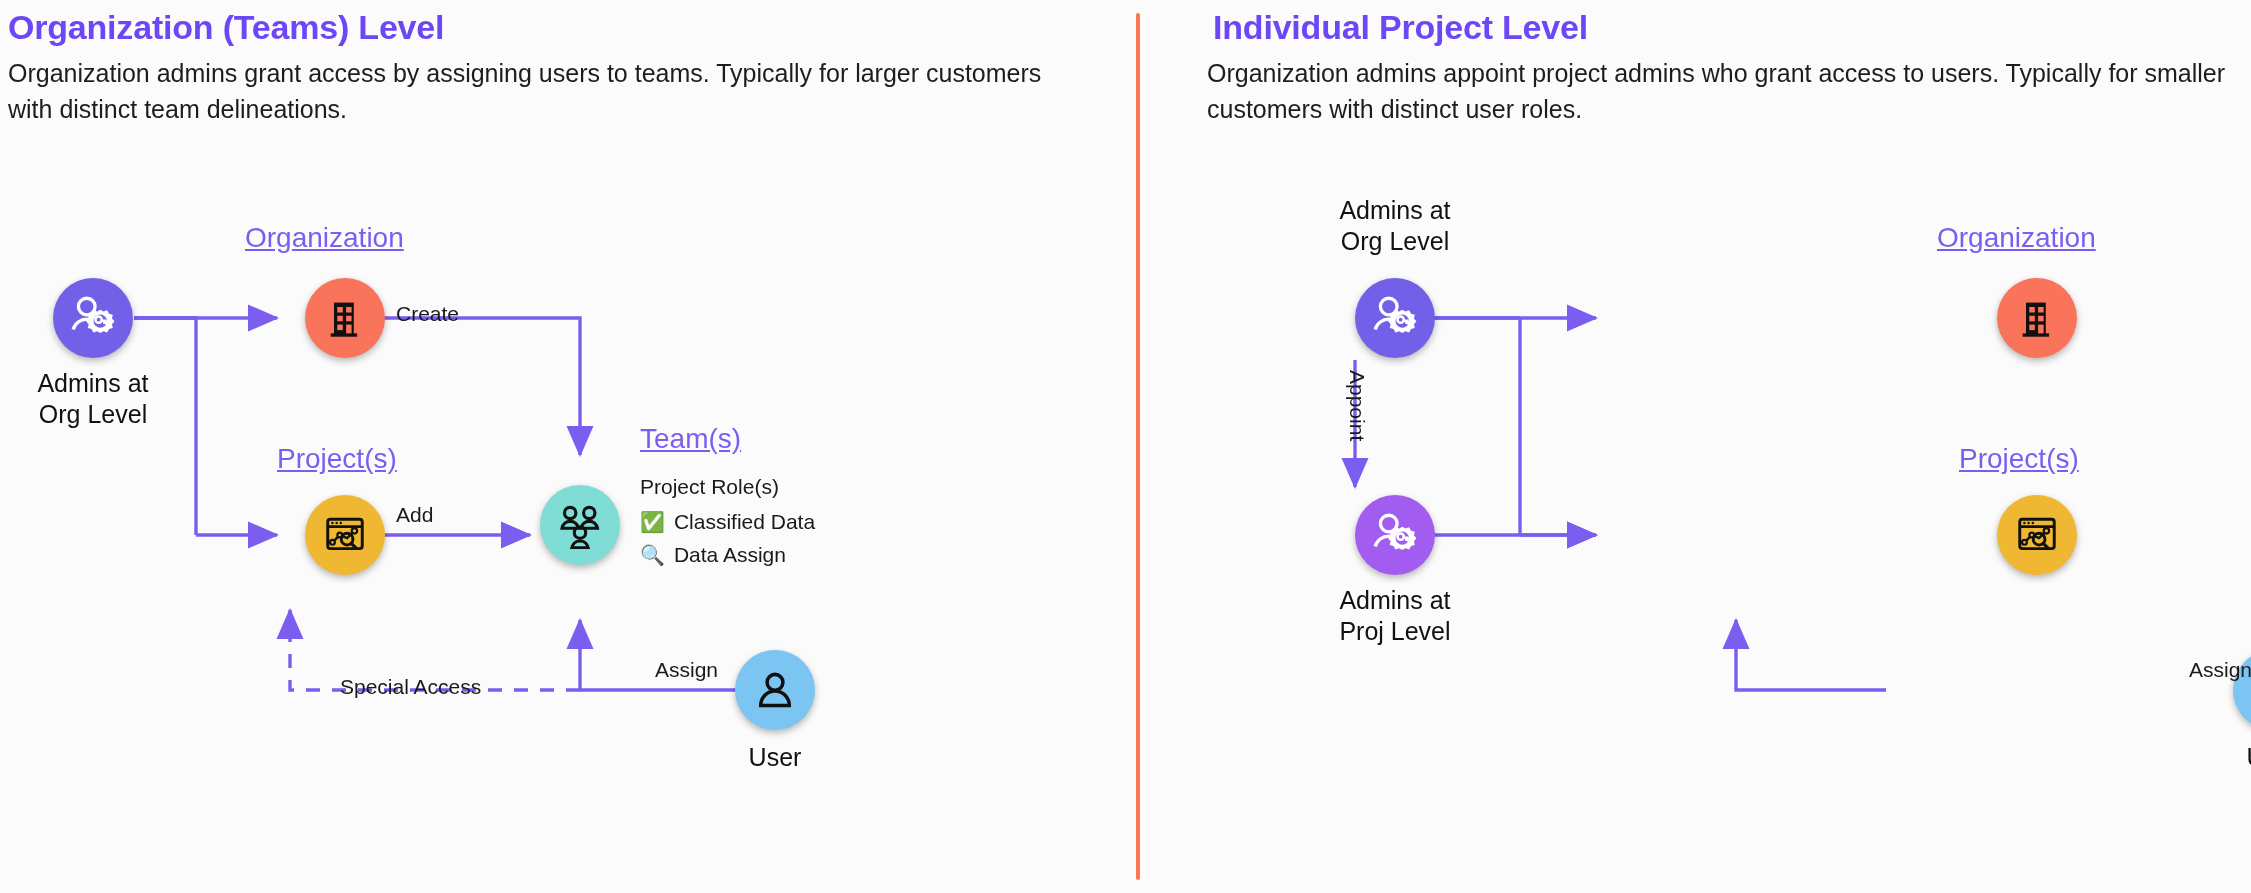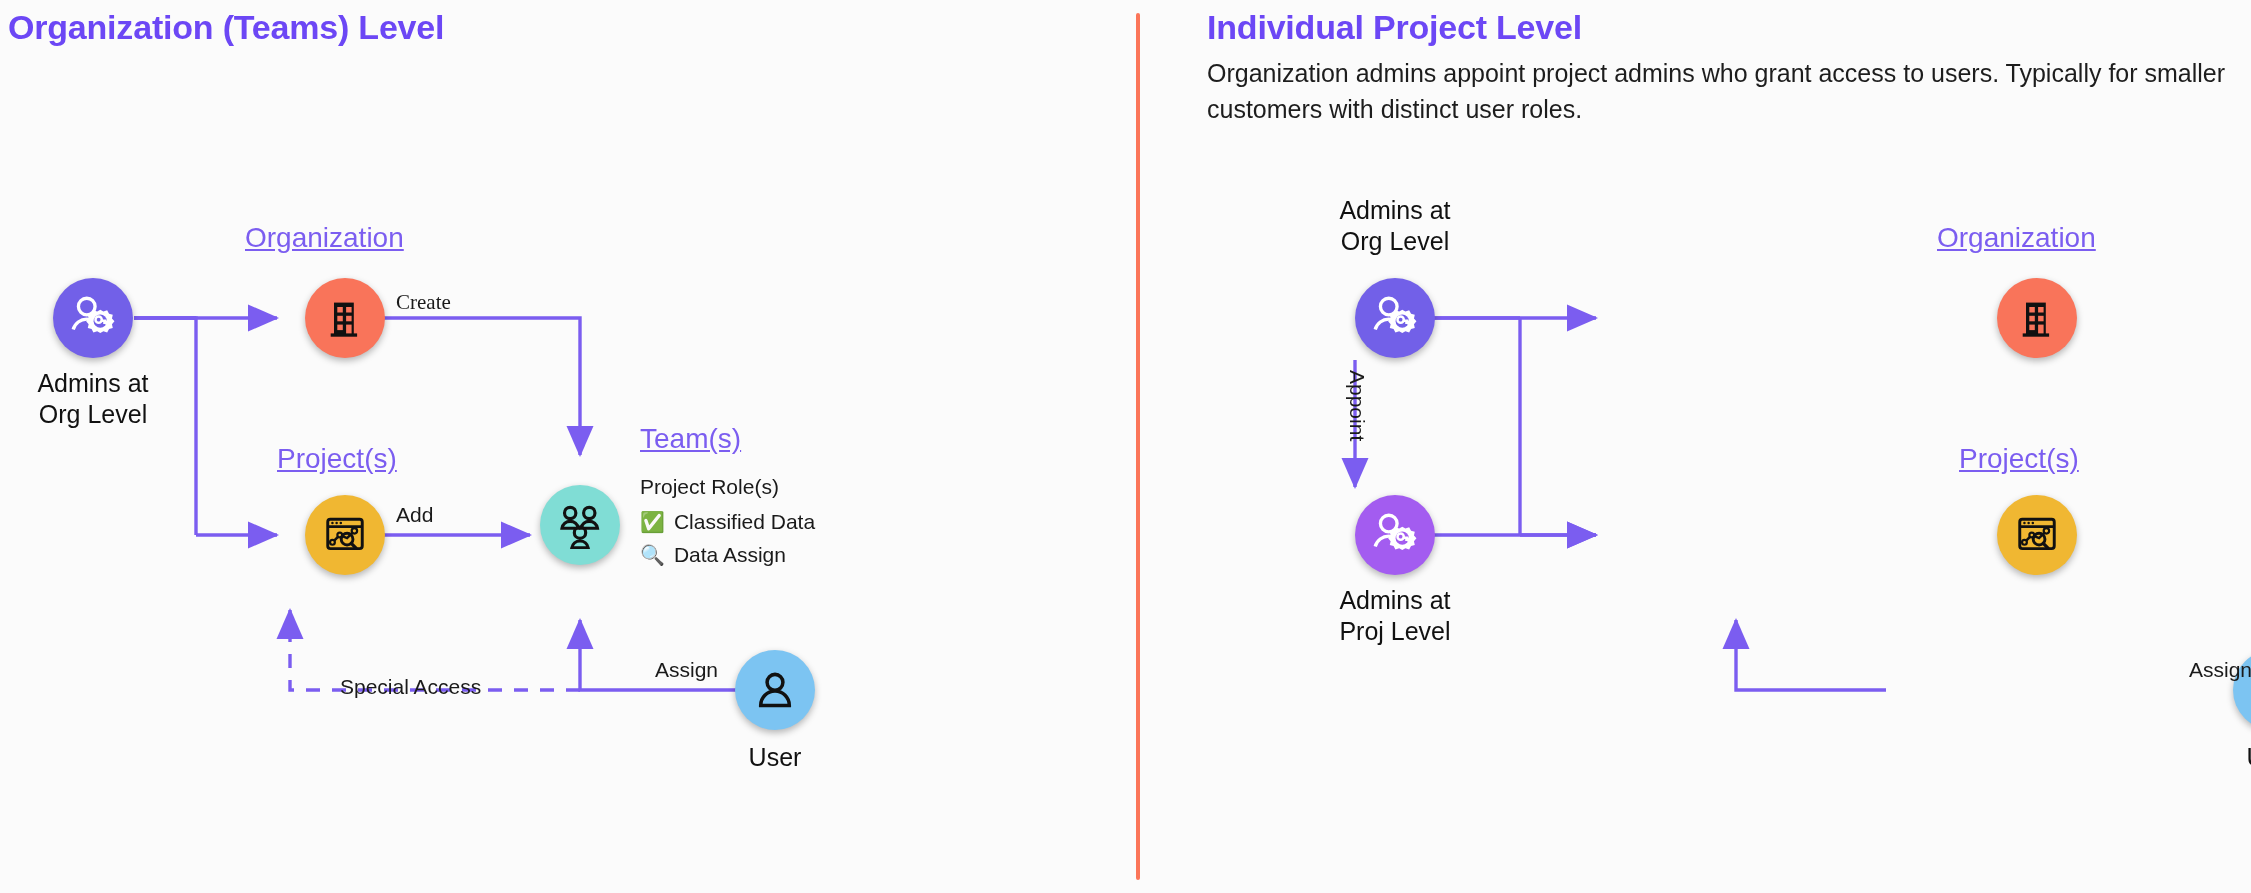--- a/index.html
+++ b/index.html
@@ -168,20 +168,21 @@
     <path d="M1472,690 L1322,690 L1322,620" marker-end="url(#ah)" transform="translate(414,0)"></path>
   </g>
 </svg>
 
 <div class="divider"></div>
 
 <div class="panel" id="panel-left">
 
   <div class="panel-title" style="left:8px;top:8px;">Organization (Teams) Level</div>
 
+  <div class="panel-desc" style="left:8px;top:56px;width:1060px;">Organization admins grant access by assigning users to teams. Typically for larger customers with distinct team delineations.</div>
 
   <div class="node c-admin-org" style="left:53px;top:278px;width:80px;height:80px;">
     <span>
       <svg width="50" height="50" viewBox="0 0 48 48">
         <circle cx="18" cy="13" r="8" fill="none" stroke="#fff" stroke-width="3.2"></circle>
         <path d="M5,35 a13.5,13.5 0 0 1 26,0" fill="none" stroke="#fff" stroke-width="3.2"></path>
         <g transform="translate(31,28)">
           <path d="M0,-12 L3,-10.2 L6.6,-11.4 L8.4,-8.1 L12,-7.2 L11.2,-3.6 L13.6,-0.8 L11.2,2 L12,5.6 L8.4,6.5 L6.6,9.8 L3,8.6 L0,10.4 L-3,8.6 L-6.6,9.8 L-8.4,6.5 L-12,5.6 L-11.2,2 L-13.6,-0.8 L-11.2,-3.6 L-12,-7.2 L-8.4,-8.1 L-6.6,-11.4 L-3,-10.2 Z" fill="#fff"></path>
           <circle cx="0" cy="-1" r="6.4" fill="#7260e8"></circle>
           <circle cx="-1.6" cy="-2.4" r="3" fill="none" stroke="#fff" stroke-width="2.4"></circle>
@@ -201,21 +202,21 @@
         <rect x="13" y="10" width="5" height="5" fill="#f9745a"></rect>
         <rect x="21" y="10" width="5" height="5" fill="#f9745a"></rect>
         <rect x="13" y="18" width="5" height="5" fill="#f9745a"></rect>
         <rect x="21" y="18" width="5" height="5" fill="#f9745a"></rect>
         <rect x="13" y="26" width="5" height="5" fill="#f9745a"></rect>
         <rect x="21" y="26" width="5" height="9" fill="#f9745a"></rect>
         <rect x="7" y="34" width="24" height="3" fill="#111"></rect>
       </svg>
     </span>
   </div>
-  <div class="edge-lbl" style="left:396px;top:290px;font-family:Liberation Serif, serif;">Create</div>
+  <div class="edge-lbl" style="left:396px;top:302px;">Create</div>
 
   <div class="lbl-purple" style="left:277px;top:443px;">Project(s)</div>
   <div class="node c-proj" style="left:305px;top:495px;width:80px;height:80px;">
     <span>
       <svg width="46" height="46" viewBox="0 0 44 44">
         <rect x="5.5" y="7" width="33" height="28" rx="2.5" fill="none" stroke="#111" stroke-width="2.8"></rect>
         <path d="M5.5,14 H38.5" stroke="#111" stroke-width="2.6"></path>
         <circle cx="10" cy="10.6" r="1.2" fill="#111"></circle>
         <circle cx="14" cy="10.6" r="1.2" fill="#111"></circle>
         <circle cx="18" cy="10.6" r="1.2" fill="#111"></circle>
@@ -265,21 +266,21 @@
         <path d="M7,34 a13,13 0 0 1 26,0 z" fill="none" stroke="#111" stroke-width="3.2"></path>
       </svg>
     </span>
   </div>
   <div class="lbl" style="left:715px;top:742px;width:120px;">User</div>
 
 </div>
 
 <div class="panel" id="panel-right">
 
-  <div class="panel-title" style="left:70px;top:8px;">Individual Project Level</div>
+  <div class="panel-title" style="left:76px;top:8px;">Individual Project Level</div>
 
   <div class="panel-desc" style="left:70px;top:56px;width:1030px;">Organization admins appoint project admins who grant access to users. Typically for smaller customers with distinct user roles.</div>
 
   <div class="lbl" style="left:168px;top:195px;width:180px;">Admins at
 Org Level</div>
   <div class="node c-admin-org" style="left:218px;top:278px;width:80px;height:80px;">
     <span>
       <svg width="50" height="50" viewBox="0 0 48 48">
         <circle cx="18" cy="13" r="8" fill="none" stroke="#fff" stroke-width="3.2"></circle>
         <path d="M5,35 a13.5,13.5 0 0 1 26,0" fill="none" stroke="#fff" stroke-width="3.2"></path>

